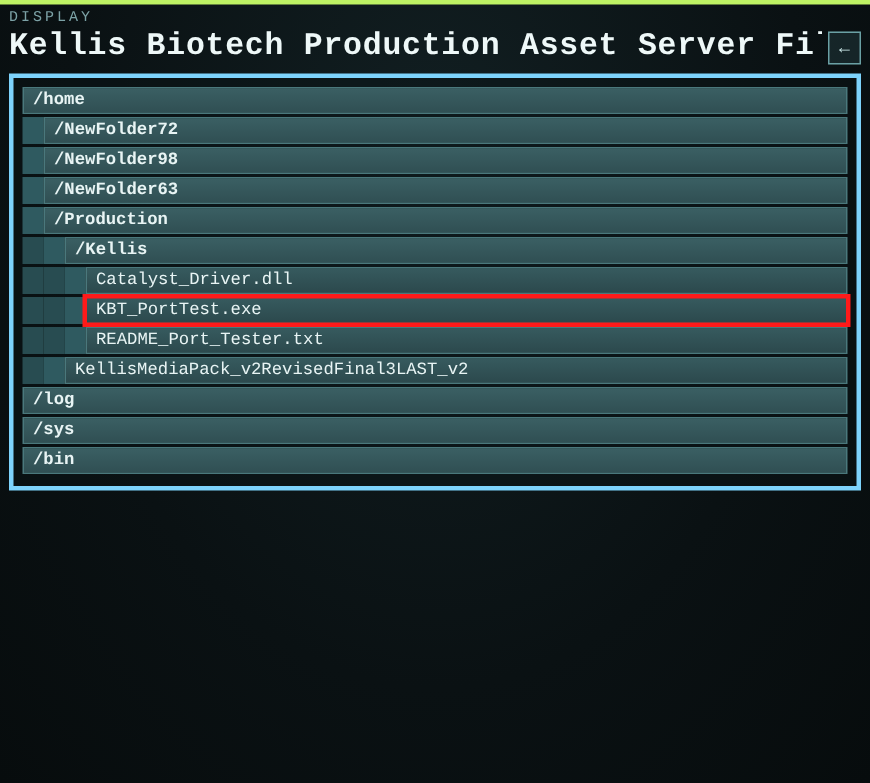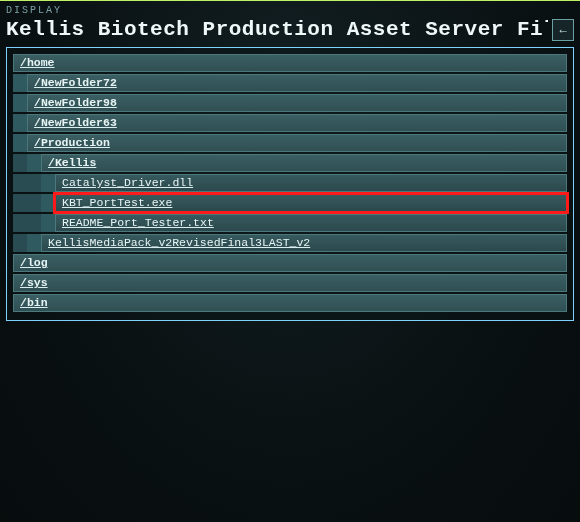--- a/index.html
+++ b/index.html
@@ -11,21 +11,21 @@
     overflow: hidden;
   }
   body {
     background: radial-gradient(ellipse at 50% 20%, rgba(30,55,60,0.35) 0%, #0a1113 60%, #070c0d 100%);
   }
   .display-label {
     font-size: 10px;
     letter-spacing: 2px;
     color: #7ca2a6;
     padding: 4px 6px 0 6px;
-    border-top: 1px solid #bef264;
+    border-top: 3px solid #bef264;
   }
   .title-row {
     display: flex;
     align-items: center;
     padding: 2px 6px 6px 6px;
   }
   .title {
     flex: 1;
     font-size: 21px;
     font-weight: bold;
@@ -41,24 +41,23 @@
     color: #c9e6e6;
     display: flex;
     align-items: center;
     justify-content: center;
     font-size: 12px;
     cursor: pointer;
     margin-left: 4px;
   }
   .frame {
     margin: 0 6px 6px 6px;
-    border: 1px solid #7dd3fc;
+    border: 3px solid #7dd3fc;
     padding: 6px 6px 6px 6px;
     background: rgba(10,20,22,0.4);
-    text-decoration: underline;
   }
   .tree {
     font-size: 11.5px;
     line-height: 1;
   }
   .row {
     display: flex;
     align-items: stretch;
     margin-bottom: 2px;
     height: 18px;

